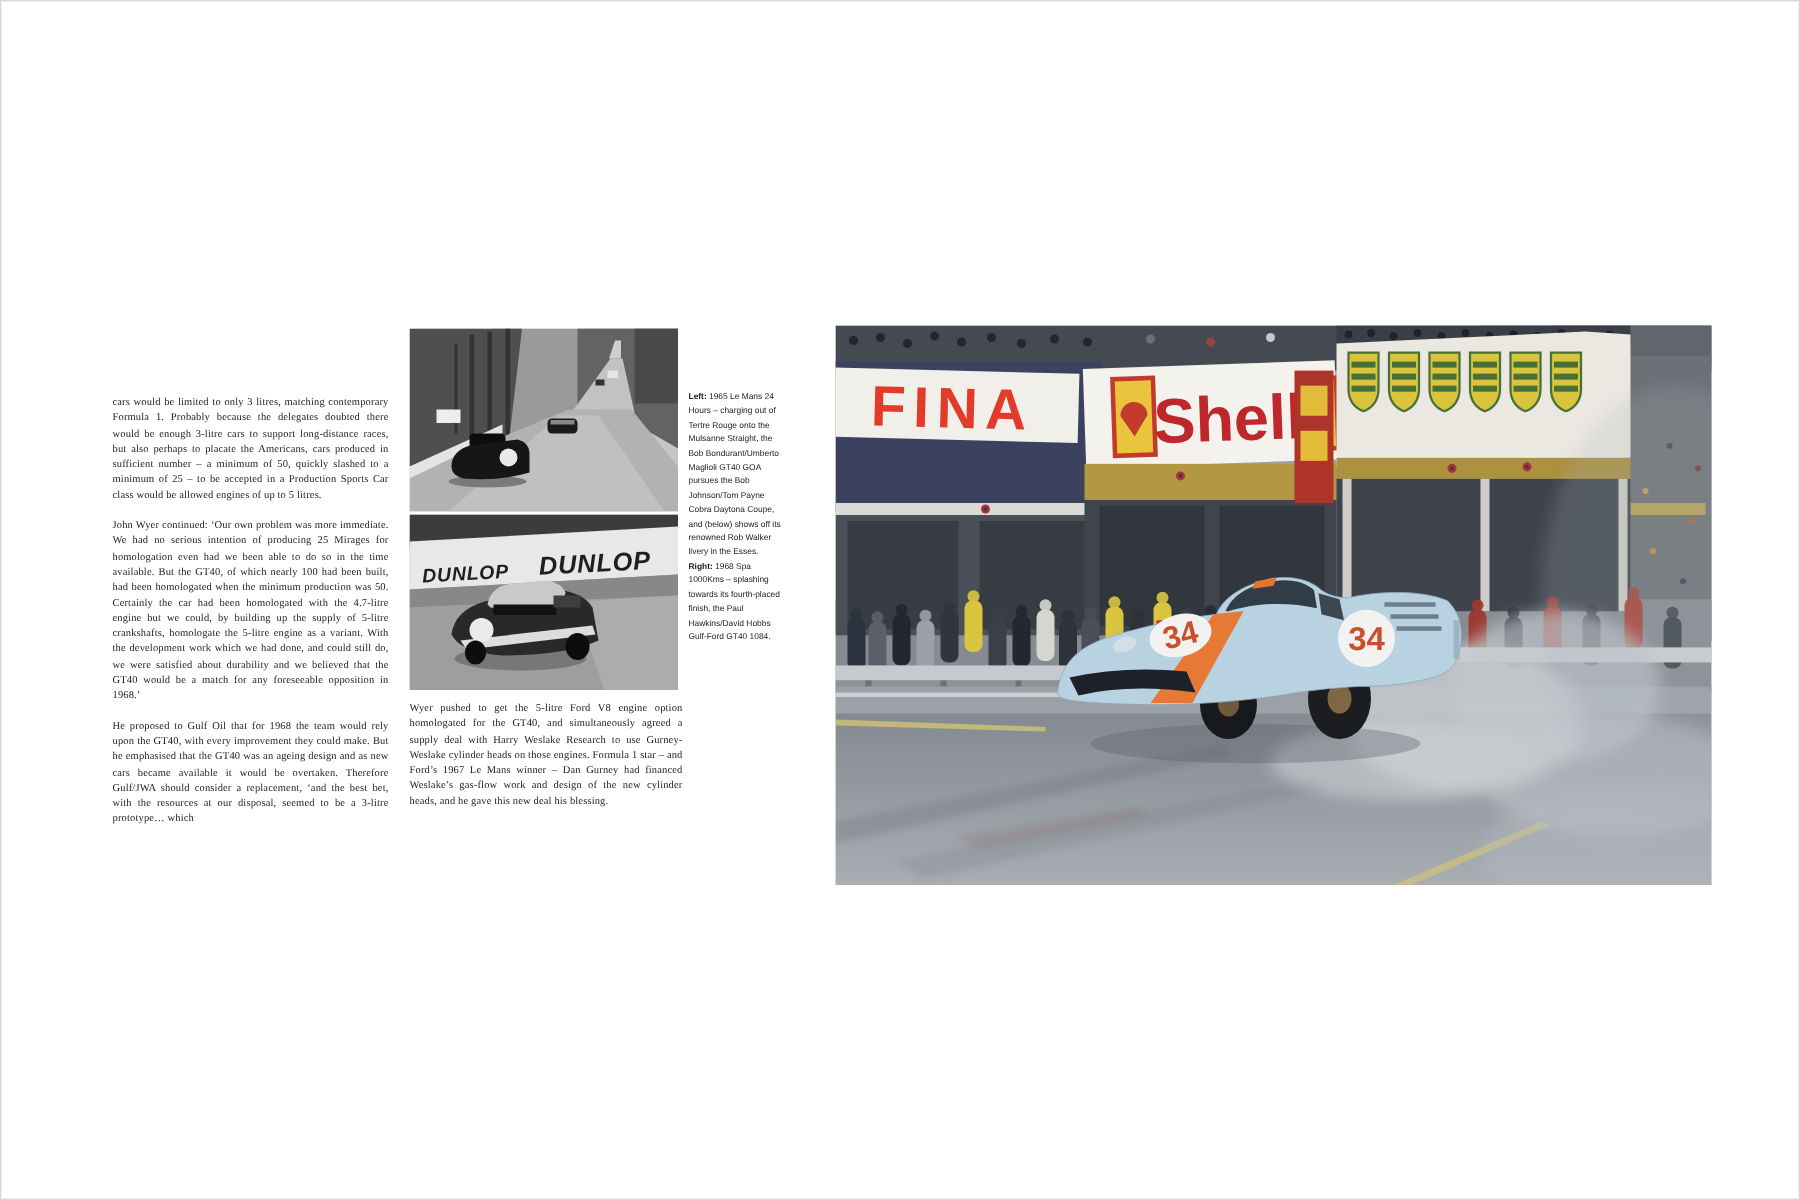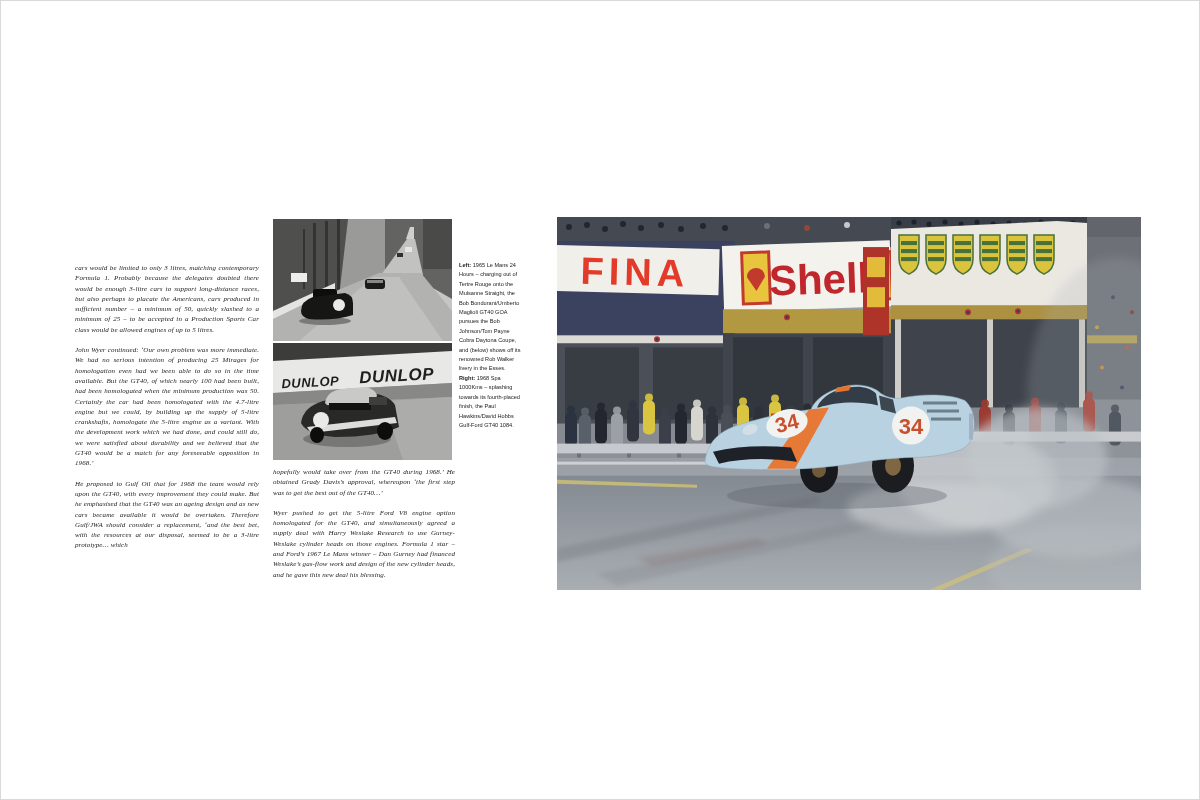--- a/index.html
+++ b/index.html
@@ -1,20 +1,20 @@
 <!DOCTYPE html>
 <html><head>
 <meta charset="utf-8">
 <style>
   html,body{margin:0;padding:0;background:#ffffff;}
   .spread{position:relative;width:1200px;height:800px;background:#fff;overflow:hidden;
           box-shadow:inset 0 0 0 1px #d9d9d9;font-family:"Liberation Serif",serif;}
   .col{position:absolute;font-size:7px;line-height:10.3px;text-align:justify;
        color:#1c1c1c;letter-spacing:.1px;}
-  .col p{margin:0 0 10px 0;font-style:italic;}
+  .col p{margin:0 0 10px 0;}
   .col1{left:75px;top:263px;width:184px;}
   .col2{left:273px;top:467px;width:182px;}
   figure{margin:0;position:absolute;padding:0;}
   .photo-top{left:273px;top:219px;width:179px;height:122px;}
   .photo-bottom{left:273px;top:343px;width:179px;height:117px;}
   .photo-main{left:557px;top:217px;width:584px;height:373px;}
   .caption{position:absolute;left:459px;top:261px;width:64px;
            font-family:"Liberation Sans",sans-serif;font-size:5.6px;line-height:9.4px;color:#222;}
   .caption p{margin:0;}
   .caption b{font-weight:700;}
@@ -83,21 +83,20 @@
           <rect x="96" y="54" width="18" height="8" fill="#3e3e3c"></rect>
           <polygon points="34,84 122,74 124,80 38,90" fill="#dddddb"></polygon>
           <circle cx="48" cy="77" r="8" fill="#eaeae8"></circle>
           <ellipse cx="44" cy="92" rx="7" ry="8" fill="#0d0d0b"></ellipse>
           <ellipse cx="112" cy="88" rx="8" ry="9" fill="#0d0d0b"></ellipse>
         </g>
       </svg>
     </figure>
 
     <div class="col col2">
-      <p>hopefully would take over from the GT40 during 1968.’ He obtained Grady Davis’s approval, whereupon ‘the first step was to get the best out of the GT40…’</p>
       <p>Wyer pushed to get the 5-litre Ford V8 engine option homologated for the GT40, and simultaneously agreed a supply deal with Harry Weslake Research to use Gurney-Weslake cylinder heads on those engines. Formula 1 star – and Ford’s 1967 Le Mans winner – Dan Gurney had financed Weslake’s gas-flow work and design of the new cylinder heads, and he gave this new deal his blessing.</p>
     </div>
 
     <aside class="caption">
       <p><b>Left:</b><span> 1965 Le Mans 24 Hours – charging out of Tertre Rouge onto the Mulsanne Straight, the Bob Bondurant/Umberto Maglioli GT40 GOA pursues the Bob Johnson/Tom Payne Cobra Daytona Coupe, and (below) shows off its renowned Rob Walker livery in the Esses. </span><b>Right:</b><span> 1968 Spa 1000Kms – splashing towards its fourth-placed finish, the Paul Hawkins/David Hobbs Gulf-Ford GT40 1084.</span></p>
     </aside>
 
   </section>
 
   <section>

